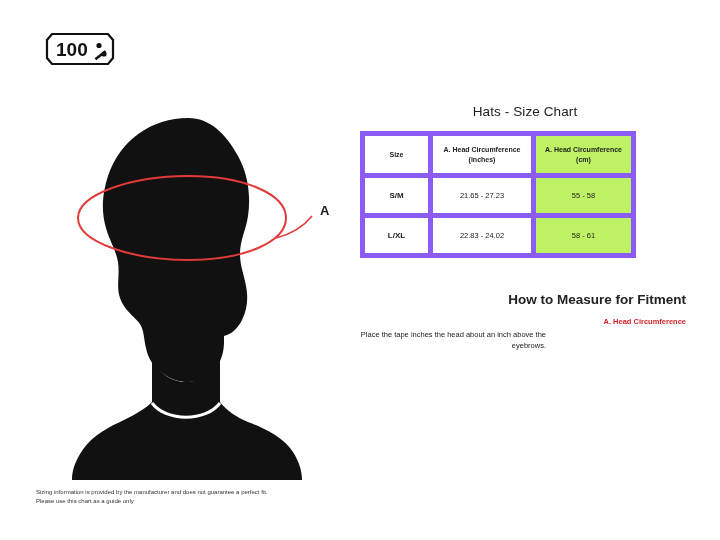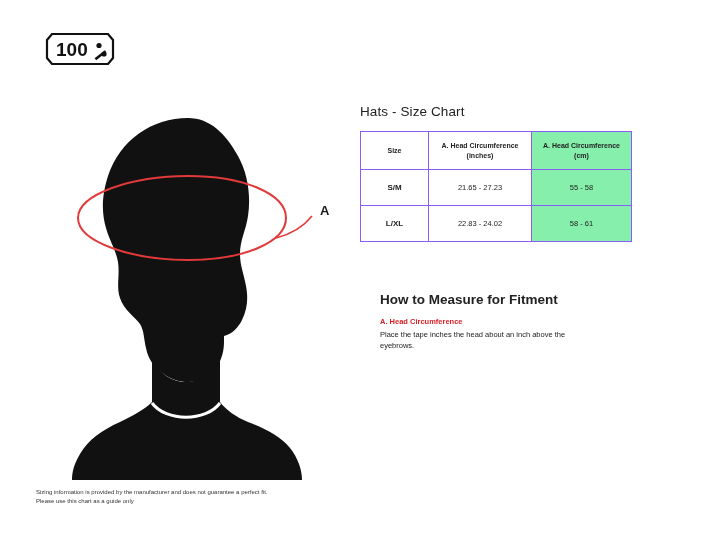--- a/index.html
+++ b/index.html
@@ -48,30 +48,31 @@
     left: 360px;
     top: 104px;
     width: 330px;
   }
   .chart-title {
     font-size: 13.5px;
     font-weight: normal;
     color: #222;
     margin: 0 0 12px 0;
     letter-spacing: 0.1px;
+    text-align: center;
   }
 
   table.size-chart {
     border-collapse: collapse;
     width: 271px;
     table-layout: fixed;
   }
   table.size-chart th,
   table.size-chart td {
-    border: 1px solid #8b5cf6;
+    border: 5px solid #8b5cf6;
     text-align: center;
     vertical-align: middle;
     font-size: 7px;
     color: #222;
     padding: 0;
   }
   table.size-chart th {
     height: 37px;
     font-weight: bold;
     line-height: 1.35;
@@ -81,28 +82,29 @@
     font-weight: normal;
     font-size: 7.5px;
   }
   table.size-chart td.size-cell {
     font-weight: bold;
     font-size: 8px;
   }
   col.c1 { width: 68px; }
   col.c2 { width: 103px; }
   col.c3 { width: 100px; }
-  .shade { background: #86efac; }
+  .shade { background: #bef264; }
 
   
   .howto {
     position: absolute;
-    left: 380px;
+    left: 356px;
     top: 292px;
     width: 330px;
+    text-align: right;
   }
   .howto-title {
     font-size: 13.5px;
     color: #222;
     margin: 0 0 10px 0;
   }
   .howto-key {
     font-size: 7.5px;
     font-weight: bold;
     color: #d61f26;

